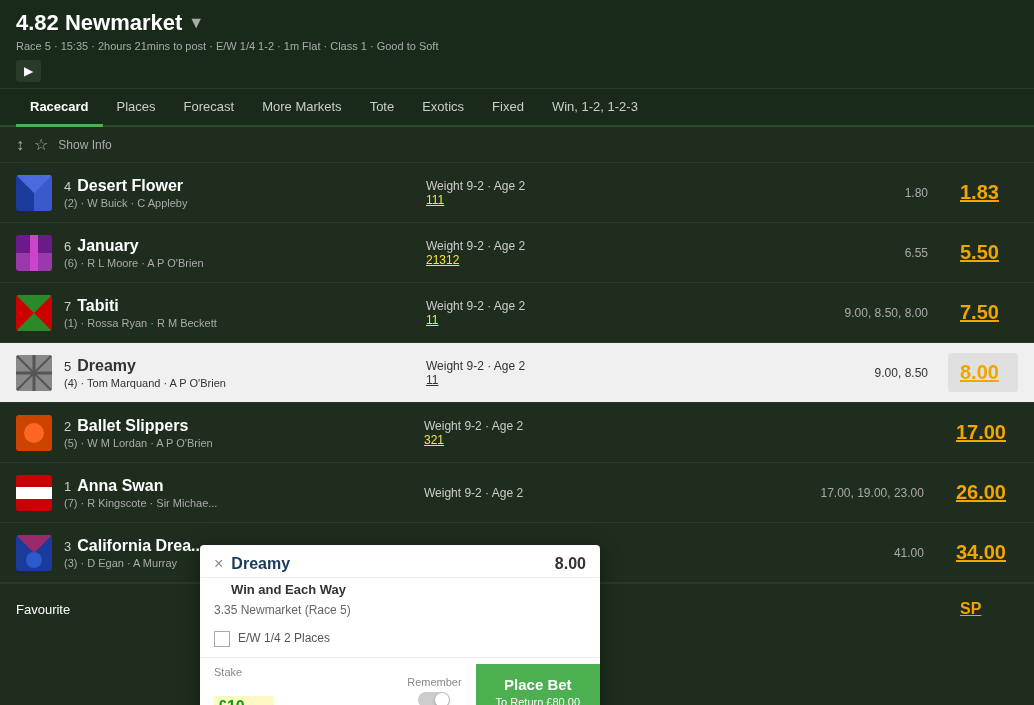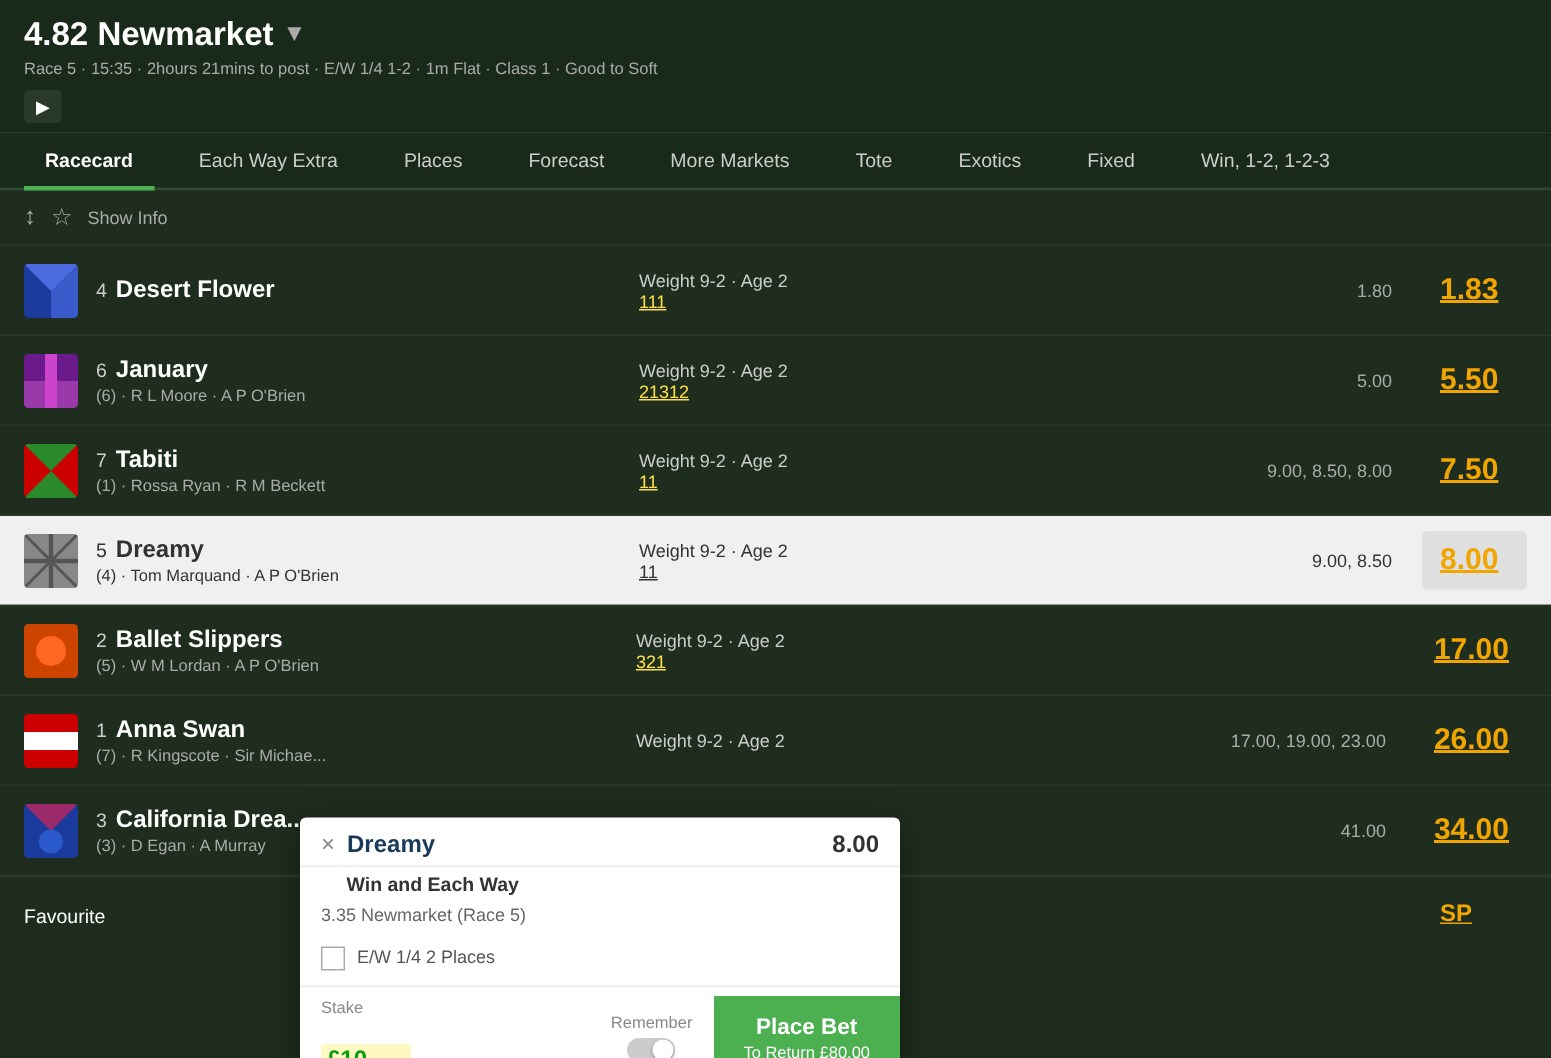--- a/index.html
+++ b/index.html
@@ -48,21 +48,21 @@
       border-radius: 3px;
       font-size: 12px;
     }
 
     
     .nav-tabs {
       background: #1a2a1a;
       display: flex;
       border-bottom: 2px solid #2a4a2a;
       padding: 0 16px;
-      gap: 16px;
+      gap: 0;
     }
     .nav-tab {
       padding: 10px 14px;
       cursor: pointer;
       color: #ccc;
       font-size: 13px;
       border-bottom: 3px solid transparent;
       margin-bottom: -2px;
     }
     .nav-tab.active {
@@ -370,21 +370,20 @@
     <span class="chevron">▼</span>
   </div>
   <div class="header-subtitle">Race 5 · 15:35 · 2hours 21mins to post · E/W 1/4 1-2 · 1m Flat · Class 1 · Good to Soft</div>
   <div class="header-video">
     <button class="video-btn">▶</button>
   </div>
 </div>
 
 <div class="nav-tabs">
   <div class="nav-tab active">Racecard</div>
-  <div class="nav-tab">Each Way Extra</div>
   <div class="nav-tab">Places</div>
   <div class="nav-tab">Forecast</div>
   <div class="nav-tab">More Markets</div>
   <div class="nav-tab">Tote</div>
   <div class="nav-tab">Exotics</div>
   <div class="nav-tab">Fixed</div>
   <div class="nav-tab">Win, 1-2, 1-2-3</div>
 </div>
 
 <div class="toolbar">
@@ -401,20 +400,21 @@
         <rect x="0" y="0" width="18" height="36" fill="#1a3a9c"></rect>
         <rect x="18" y="0" width="18" height="36" fill="#3a5acc"></rect>
         <polygon points="0,0 36,0 18,18" fill="#4a6add"></polygon>
       </svg>
     </div>
     <div class="horse-info">
       <div class="horse-name-row">
         <span class="horse-number">4</span>
         <span class="horse-name">Desert Flower</span>
       </div>
+      <div class="jockey">(2) · W Buick · C Appleby</div>
     </div>
     <div class="weight-form">
       <div class="weight-info">Weight 9-2 · Age 2</div>
       <div class="form-string">111</div>
     </div>
     <div class="odds-history">1.80</div>
     <div class="current-odds">1.83</div>
   </div>
 
   <div class="race-row">
@@ -429,21 +429,21 @@
       <div class="horse-name-row">
         <span class="horse-number">6</span>
         <span class="horse-name">January</span>
       </div>
       <div class="jockey">(6) · R L Moore · A P O'Brien</div>
     </div>
     <div class="weight-form">
       <div class="weight-info">Weight 9-2 · Age 2</div>
       <div class="form-string">21312</div>
     </div>
-    <div class="odds-history">5.00</div>
+    <div class="odds-history">6.55</div>
     <div class="current-odds">5.50</div>
   </div>
 
   <div class="race-row">
     <div class="silk">
       <svg class="silk-svg" viewBox="0 0 36 36">
         <rect x="0" y="0" width="36" height="36" fill="#cc0000"></rect>
         <polygon points="0,0 36,0 18,18" fill="#2a8a2a"></polygon>
         <polygon points="0,36 36,36 18,18" fill="#2a8a2a"></polygon>
       </svg>

